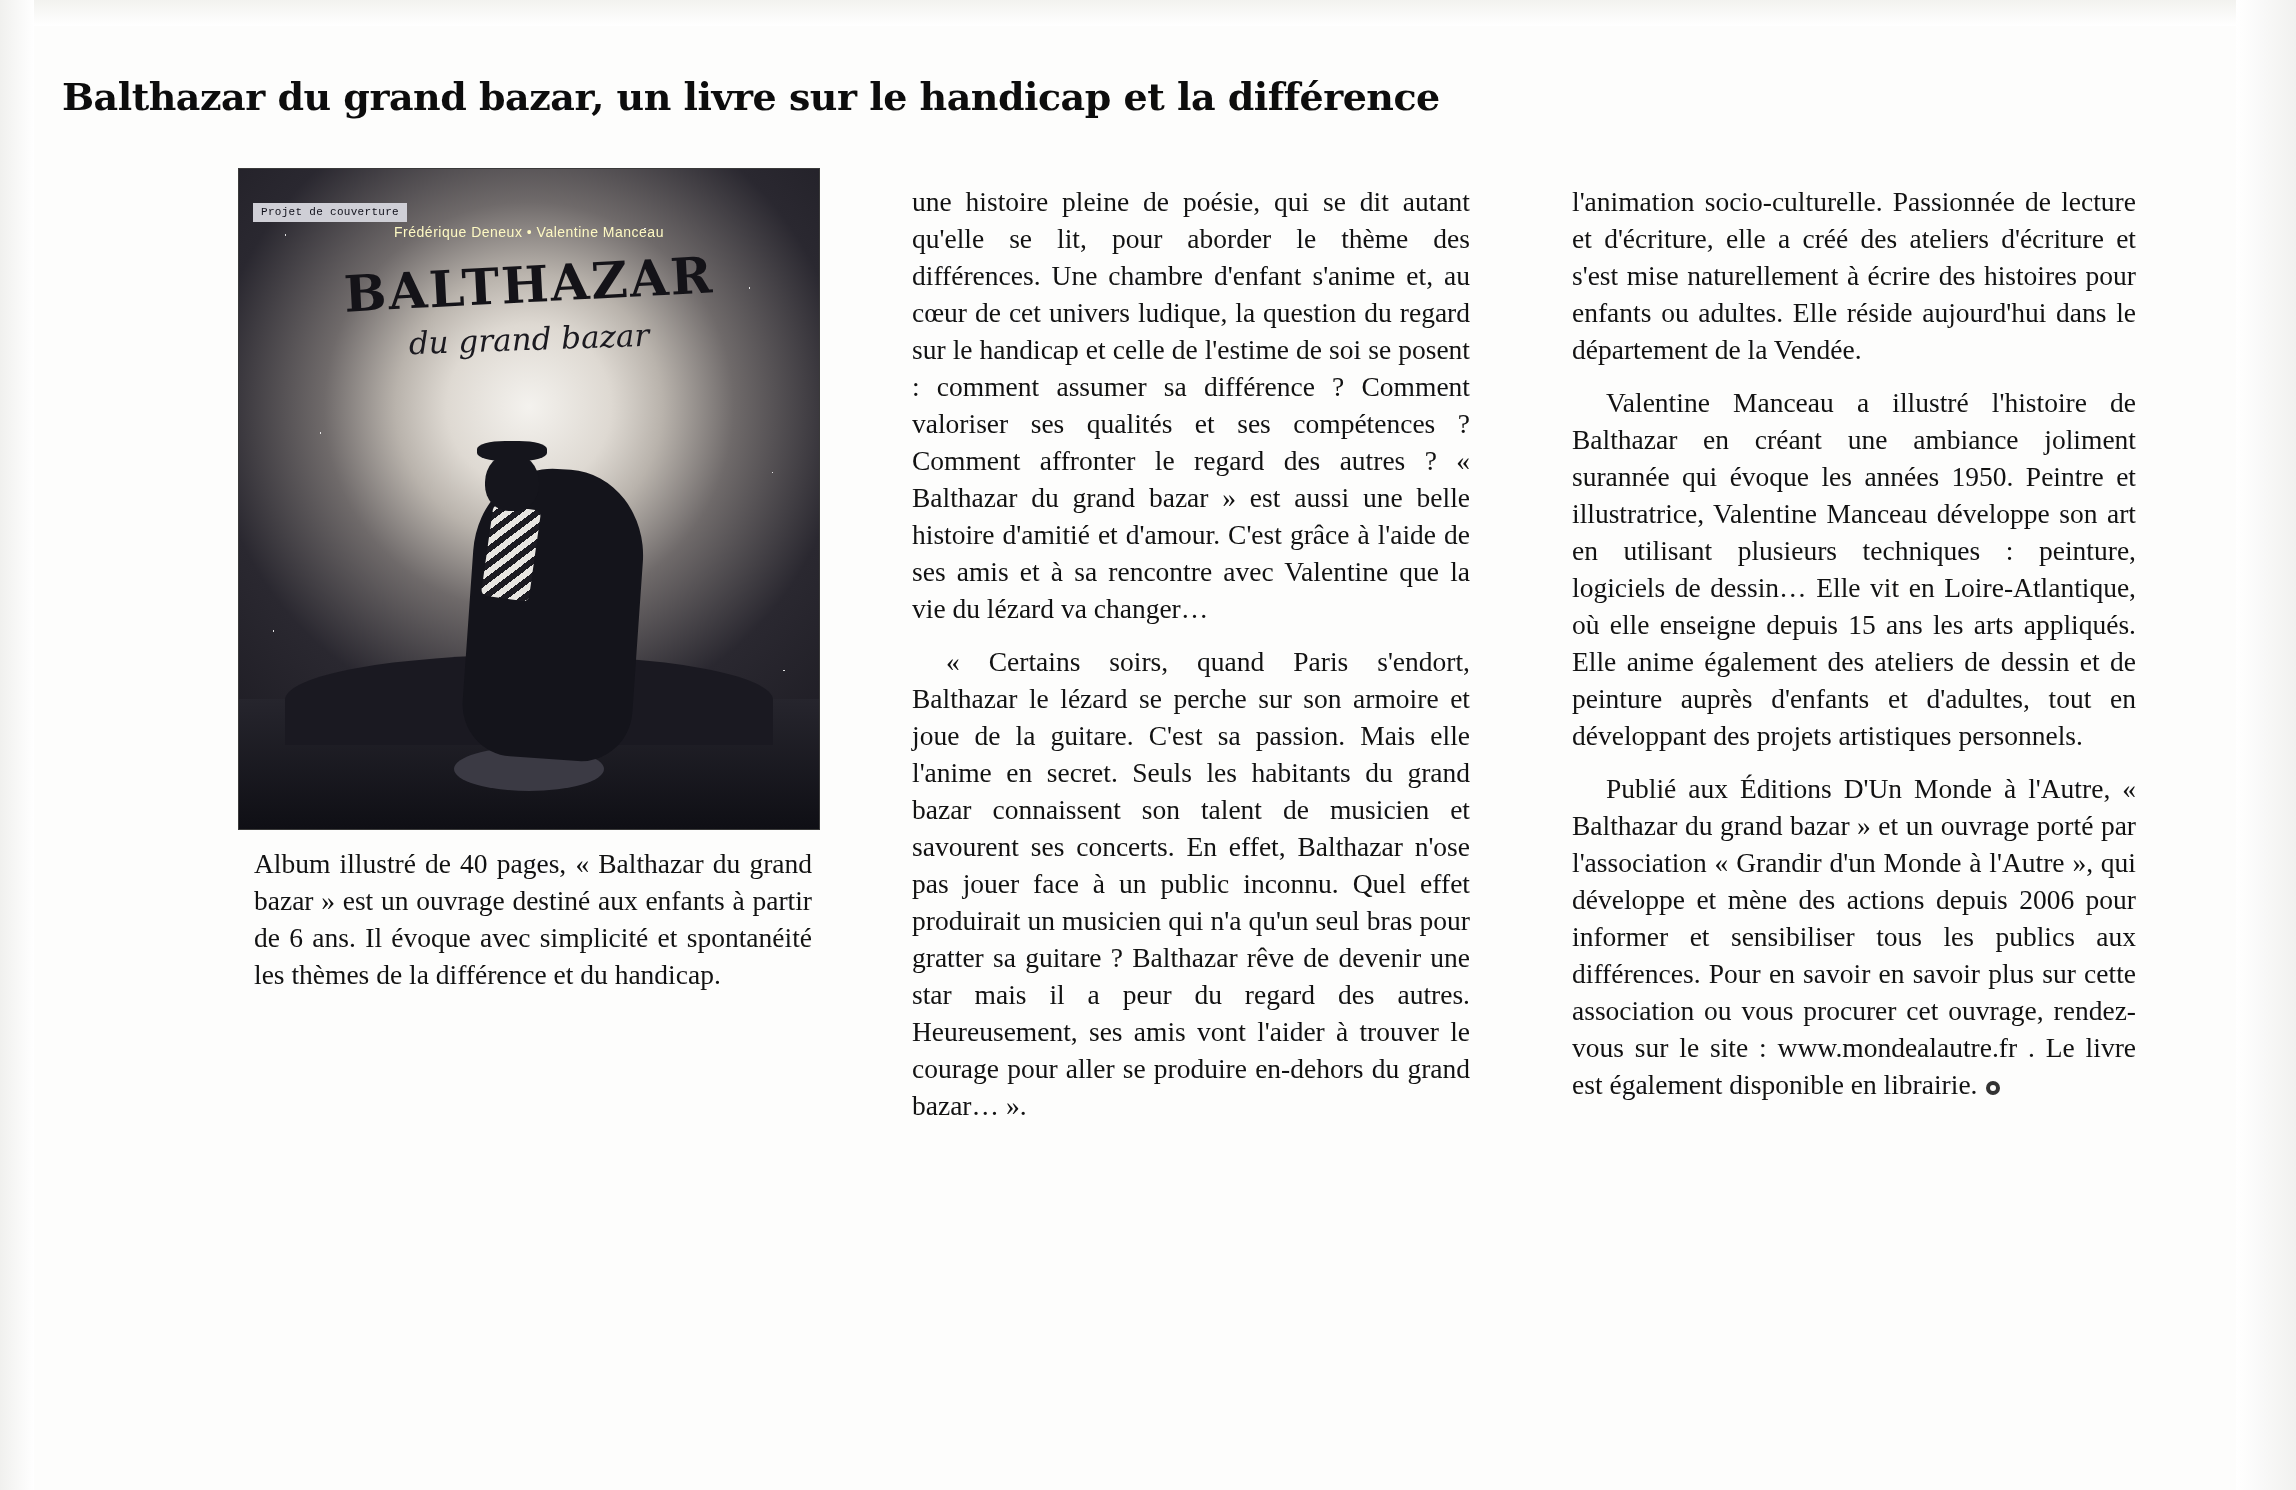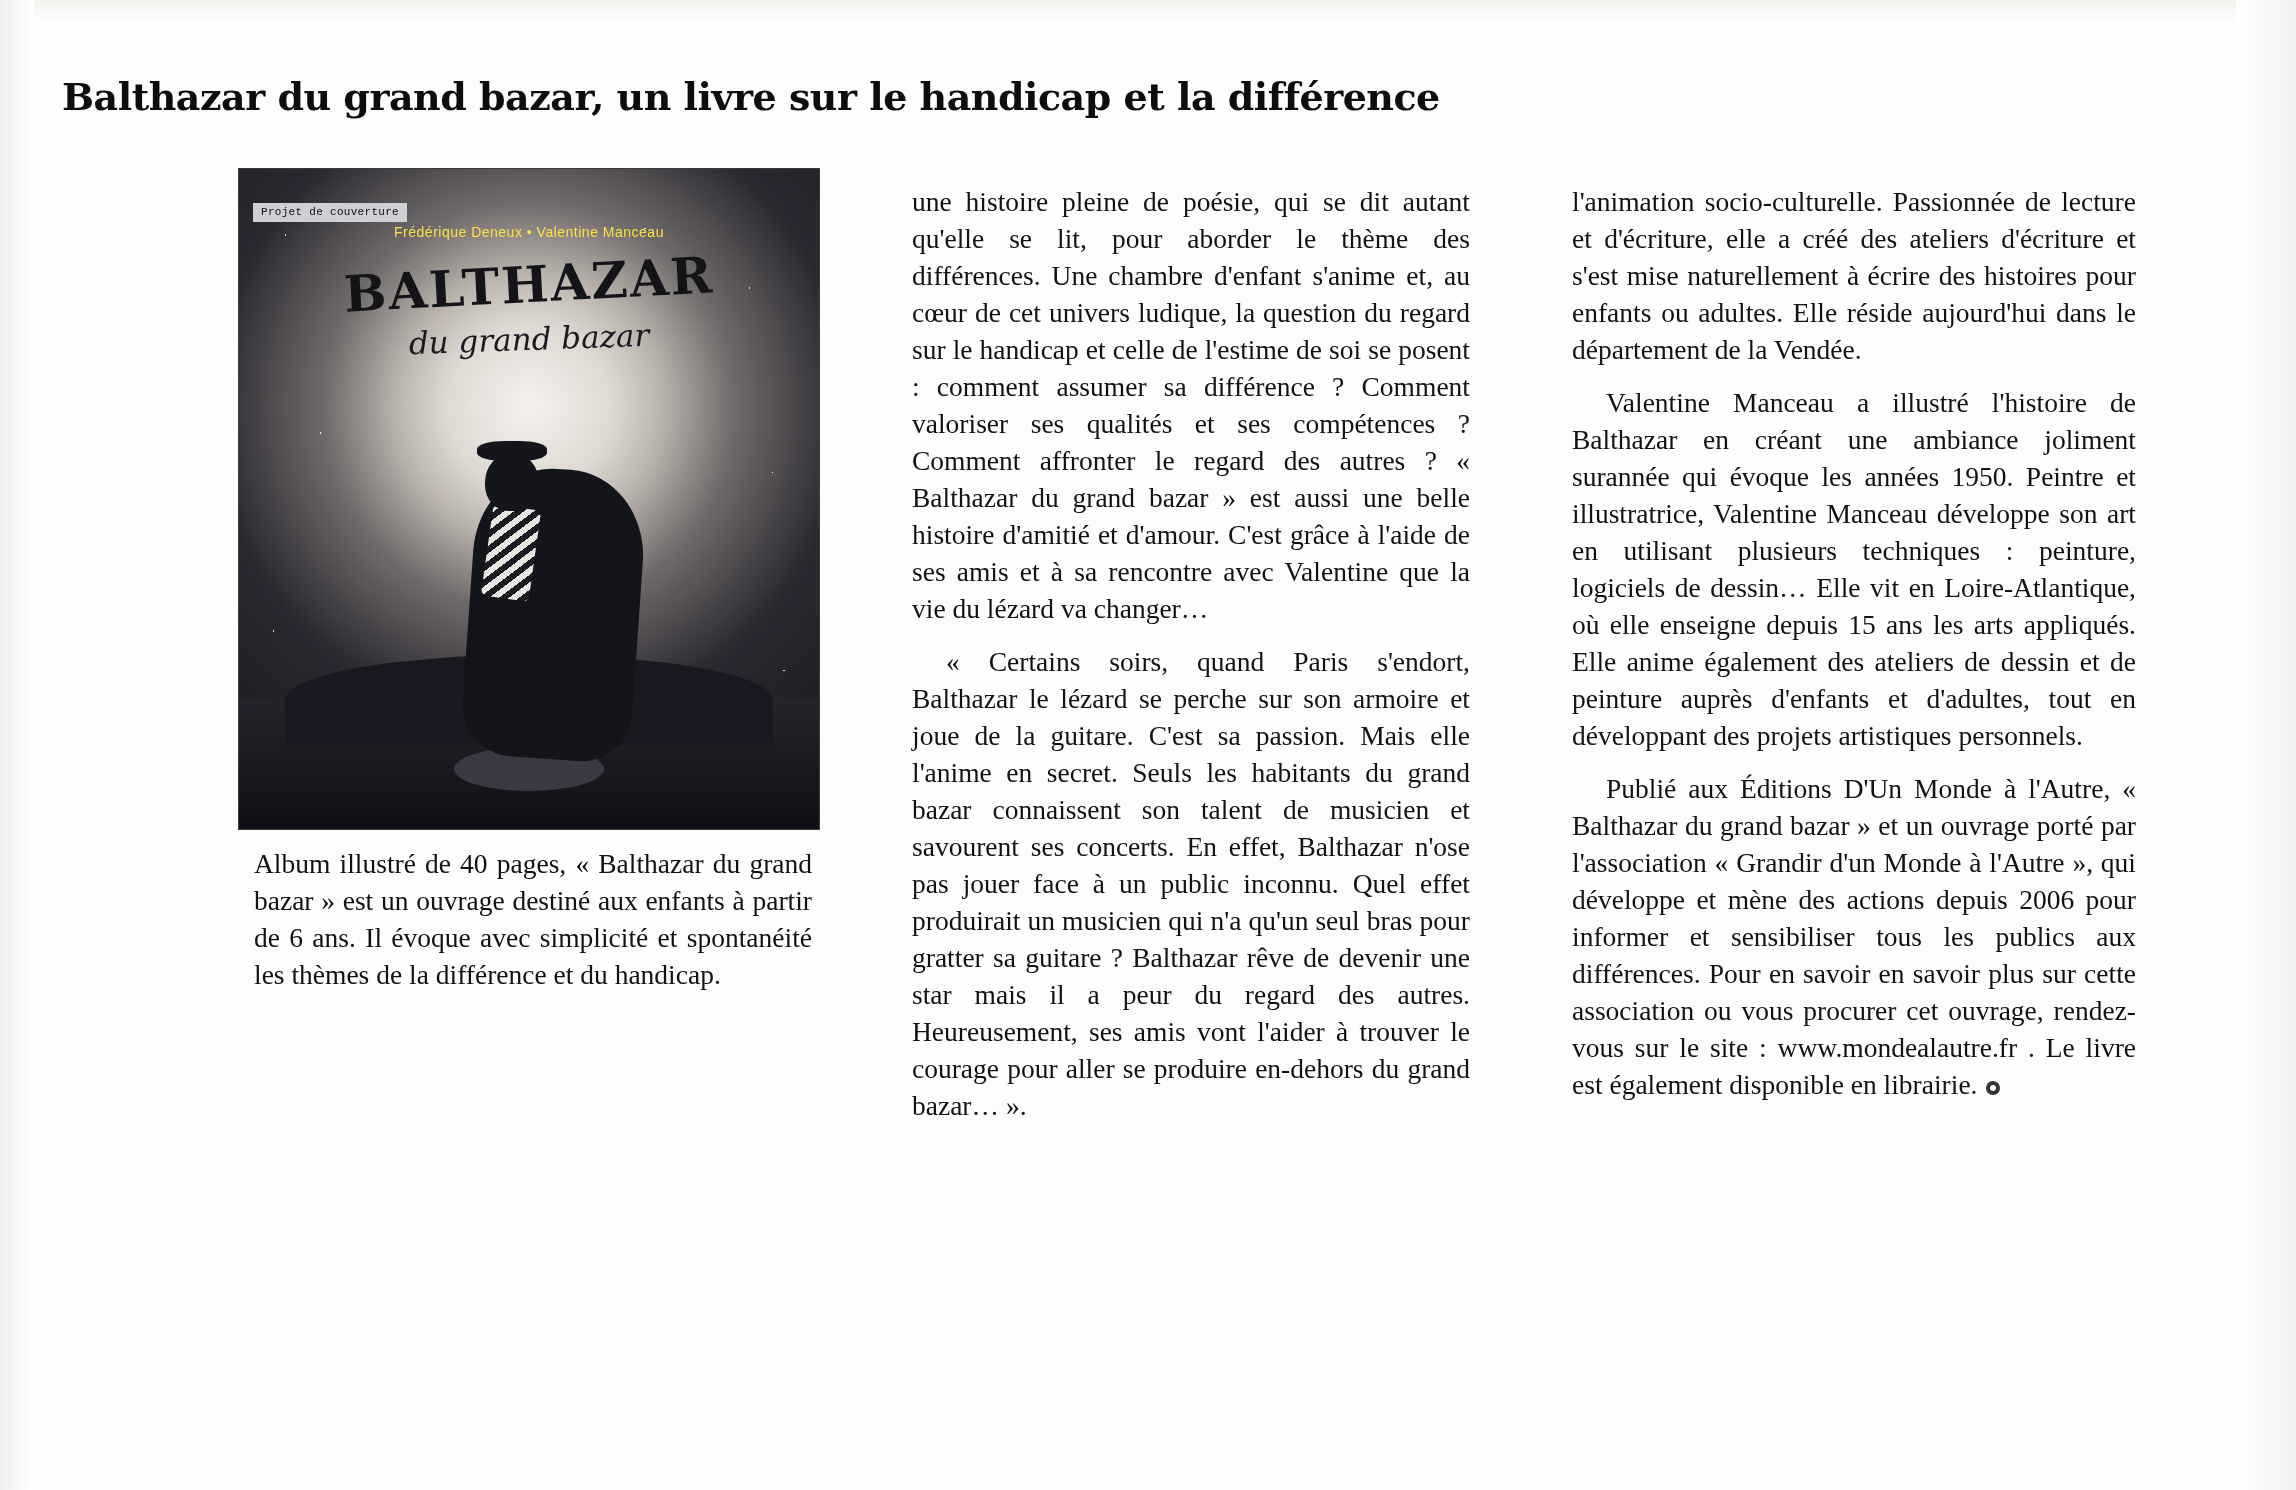--- a/index.html
+++ b/index.html
@@ -151,21 +151,21 @@
     font-size: 31px;
     color: #1b1a20;
     transform: rotate(-2deg);
   }
   .cover-credits {
     position: absolute;
     left: 0; right: 0;
     top: 54px;
     text-align: center;
     font-size: 14px;
-    color: #fde047;
+    color: #fef9c3;
     font-family: "Liberation Sans", sans-serif;
     letter-spacing: .5px;
   }
   .cover-figure-silhouette {
     position: absolute;
     left: 50%;
     top: 300px;
     width: 170px;
     height: 290px;
     margin-left: -60px;

